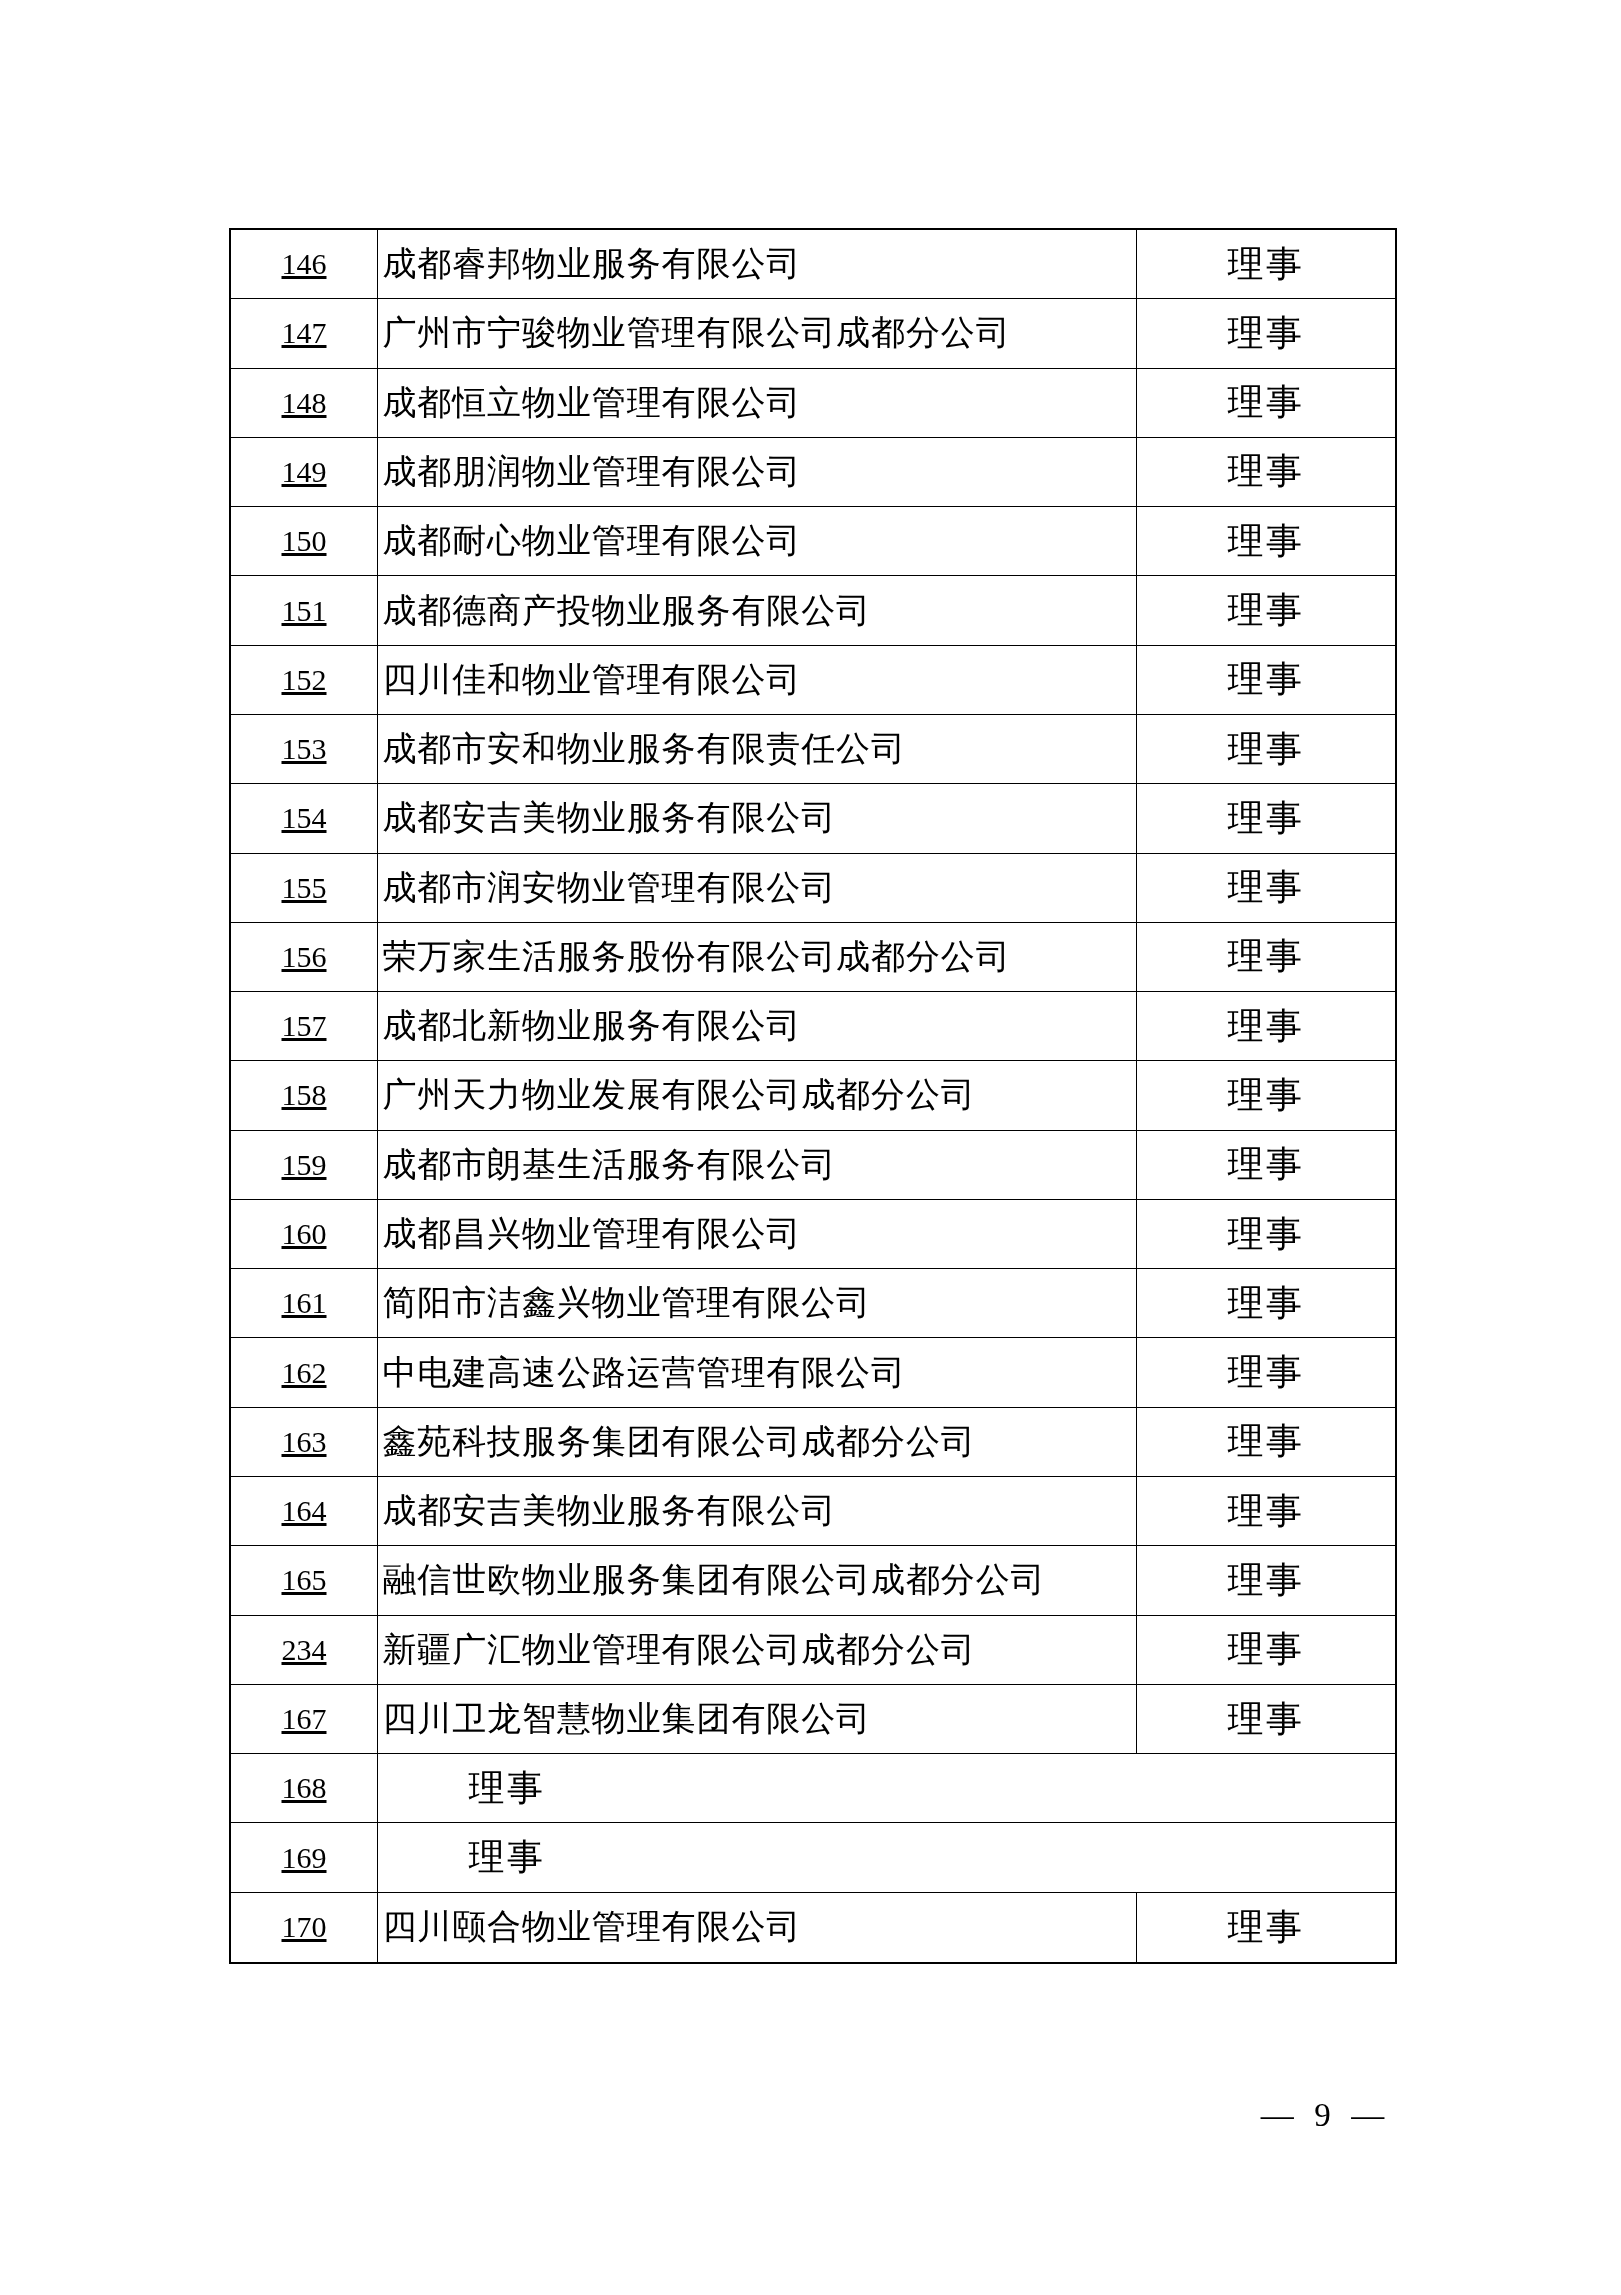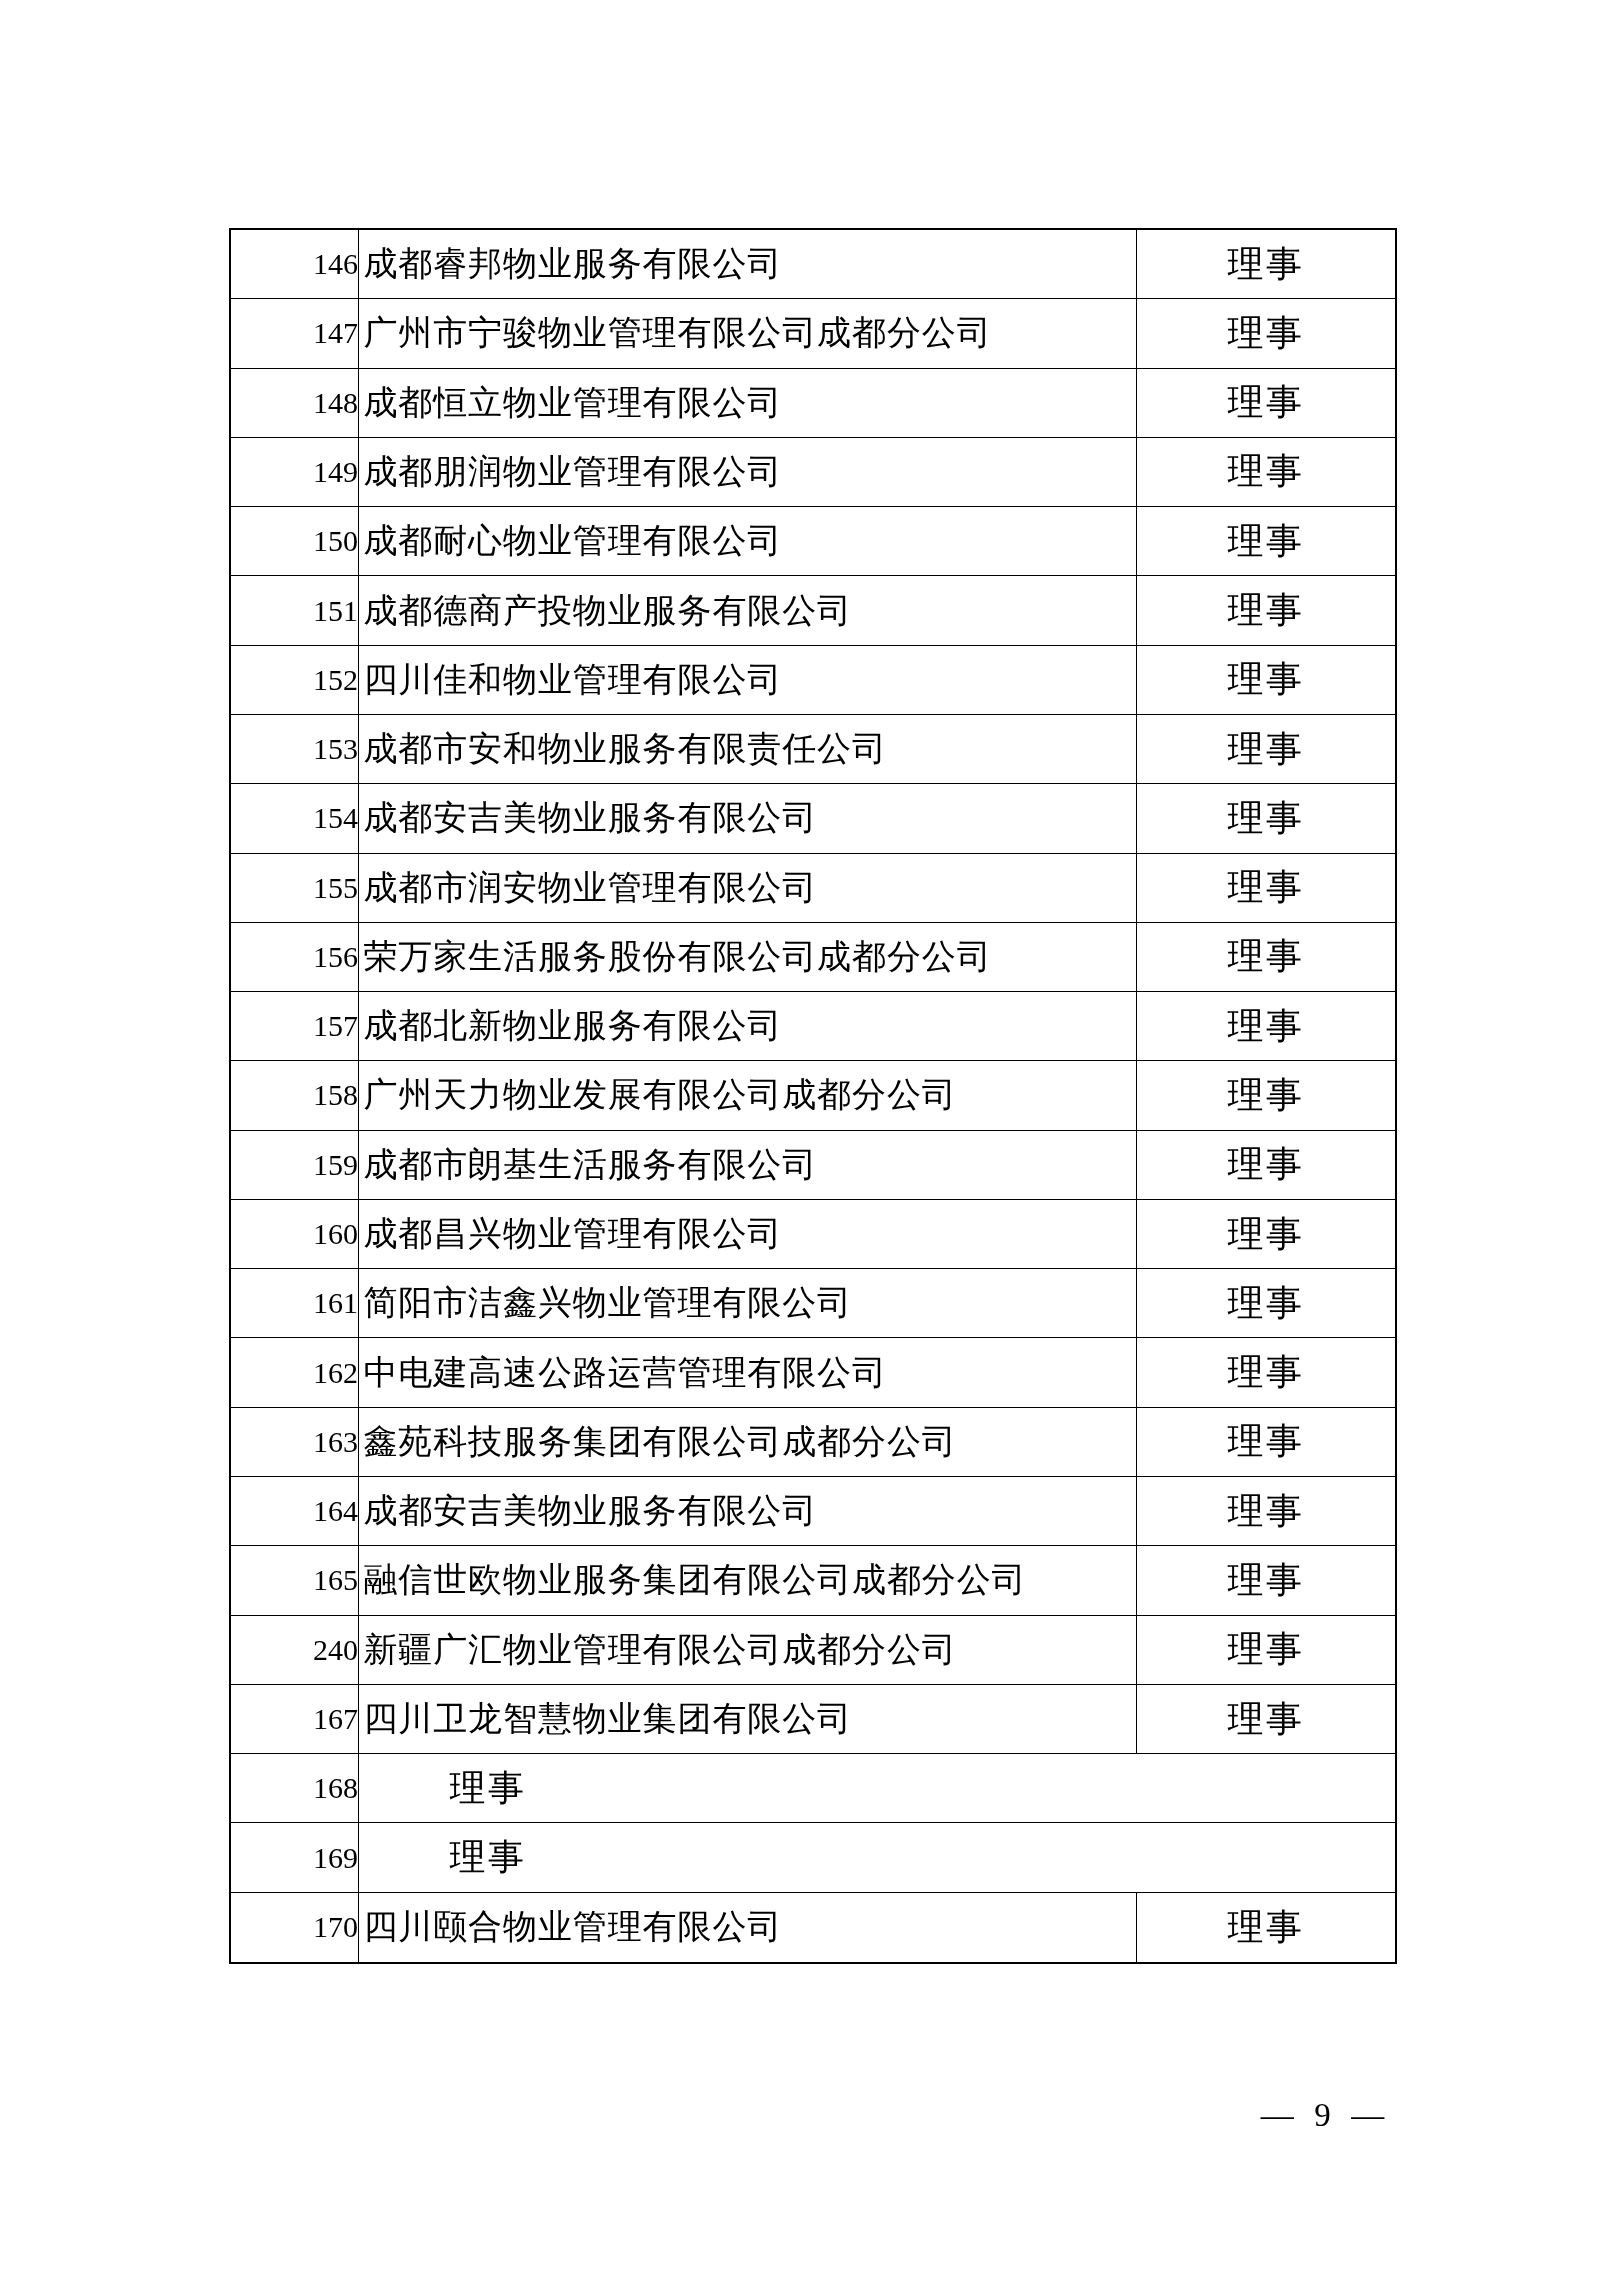--- a/index.html
+++ b/index.html
@@ -30,25 +30,26 @@
     min-height: 0;
   }
   .table-row:last-child { border-bottom: none; }
   .cell {
     display: flex;
     align-items: center;
     min-width: 0;
     overflow: hidden;
   }
   .cell-num {
-    width: 128px;
+    width: 147px;
     flex: none;
-    justify-content: flex-end;
+    justify-content: center;
     border-right: 1.8px solid #000000;
     font-size: 30px;
+    text-decoration: underline;
   }
   .cell-company {
     flex: 1;
     border-right: 1.8px solid #000000;
     padding-left: 4.4px;
     font-size: 34px;
     letter-spacing: 0.9px;
     white-space: nowrap;
   }
   .cell-role {
@@ -312,21 +313,21 @@
     <div class="cell cell-company">
       <span>融信世欧物业服务集团有限公司成都分公司</span>
     </div>
     <div class="cell cell-role">
       <span>理事</span>
     </div>
   </div>
 
   <div class="table-row">
     <div class="cell cell-num">
-      <span>240</span>
+      <span>234</span>
     </div>
     <div class="cell cell-company">
       <span>新疆广汇物业管理有限公司成都分公司</span>
     </div>
     <div class="cell cell-role">
       <span>理事</span>
     </div>
   </div>
 
   <div class="table-row">

